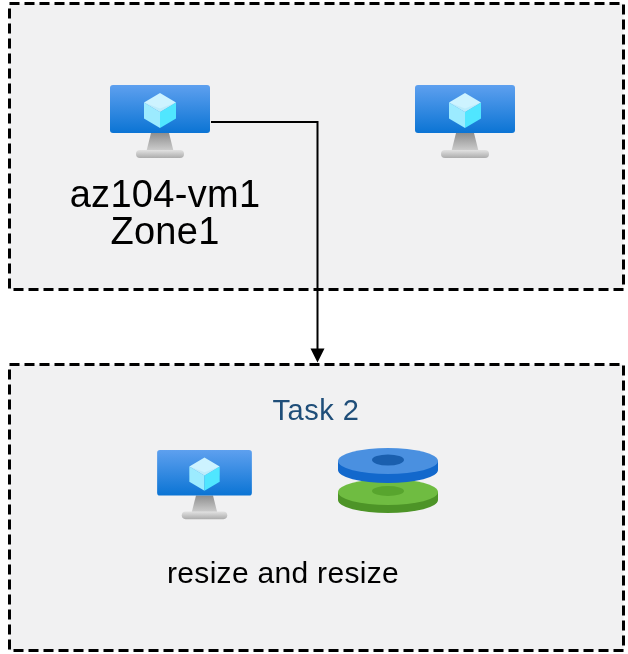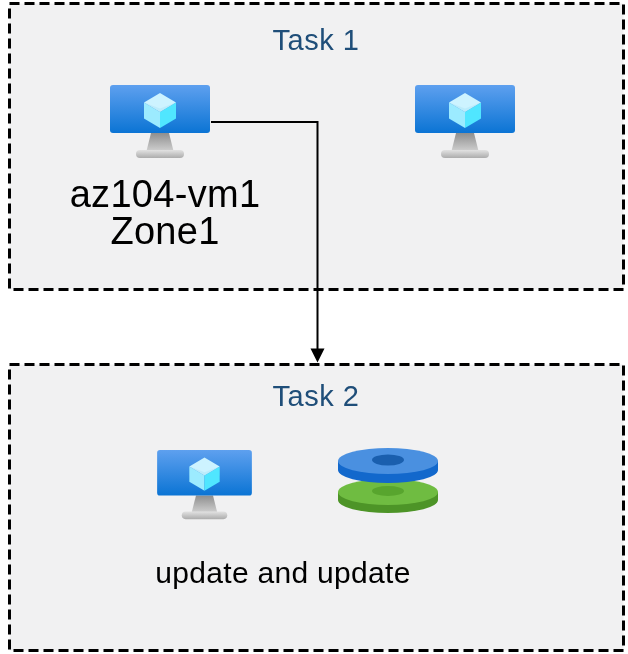--- a/index.html
+++ b/index.html
@@ -90,47 +90,46 @@
 
 <div class="canvas">
 
   <svg class="bg-layer" viewBox="0 0 628 654">
     <rect x="9.5" y="3.5" width="614" height="286" fill="#F1F1F2" stroke="#000000" stroke-width="3" stroke-dasharray="10 5"></rect>
     <rect x="9.5" y="364.5" width="614" height="286" fill="#F1F1F2" stroke="#000000" stroke-width="3" stroke-dasharray="10 5"></rect>
     <path d="M 211 122 H 317.5 V 349.5" fill="none" stroke="#000000" stroke-width="2"></path>
     <polygon points="310.5,348.5 324.5,348.5 317.5,362.5" fill="#000000"></polygon>
   </svg>
 
-  <div class="box-title" style="top:24px">Task 1</div>
 
   <div class="icon-wrap" style="left:110px; top:85px">
     <svg width="100" height="76">
         <use href="#vm-symbol"></use>
       </svg>
   </div>
   <div class="vm-label" style="left:60px; top:176px">
     <div>az104-vm1</div>
     <div>Zone1</div>
   </div>
 
   <div class="icon-wrap" style="left:415px; top:85px">
     <svg width="100" height="76">
         <use href="#vm-symbol"></use>
       </svg>
   </div>
 
-  <div class="box-title" style="top:380px">Task 2</div>
+  <div class="box-title" style="top:394px">Task 2</div>
 
   <div class="icon-wrap" style="left:157px; top:450px">
     <svg width="95" height="72">
         <use href="#vm-symbol"></use>
       </svg>
   </div>
 
   <div class="icon-wrap" style="left:336px; top:446px">
     <svg width="104" height="68">
         <use href="#disks-symbol"></use>
       </svg>
   </div>
 
-  <div class="caption">update and update</div>
+  <div class="caption">resize and resize</div>
 
 </div>
 
 </body></html>

